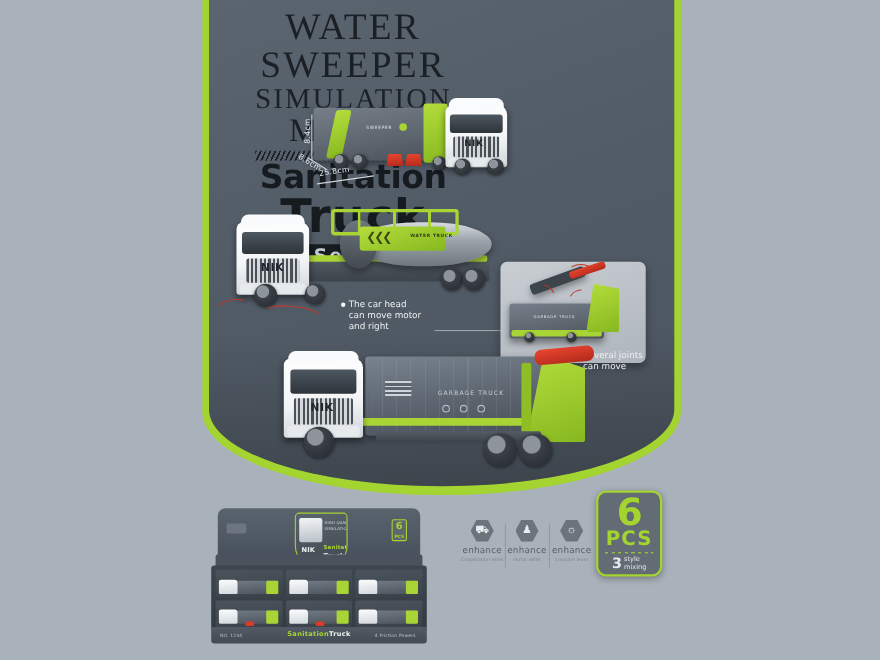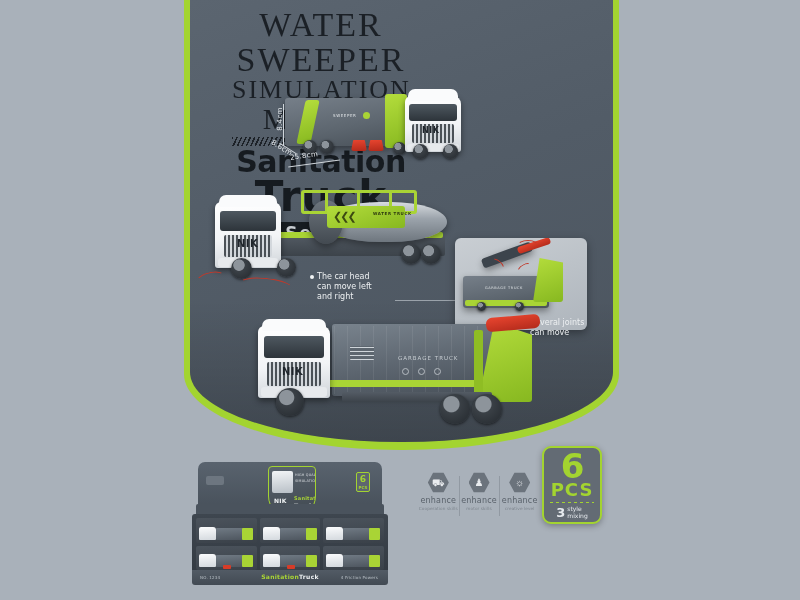--- a/index.html
+++ b/index.html
@@ -445,21 +445,21 @@
     <div class="brandmark" style="left:22px; top:36px; font-size:10px;">NIK</div>
   </div>
   <div class="wheel" style="left:26px; top:76px; width:21px; height:21px;"></div>
   <div class="wheel" style="left:72px; top:76px; width:19px; height:19px;"></div>
 </div>
 
 <div class="arrow-red" style="left:196px; top:272px; width:30px; height:16px; transform:rotate(-12deg);"></div>
 <div class="arrow-red" style="left:238px; top:278px; width:56px; height:18px; transform:rotate(6deg);"></div>
 
 <div class="anno" style="left:317px; top:272px; width:86px;">The car head
-can move left
+can move motor
 and right</div>
 
 <div id="inset-leader"></div>
 <div id="inset">
   <div class="body-box" style="left:8px; top:38px; width:86px; height:32px;"></div>
   <div class="green-stripe" style="left:10px; top:62px; width:82px;"></div>
   <div class="tiny-label" style="left:30px; top:48px; font-size:3.5px;">GARBAGE TRUCK</div>
   <div class="green-panel" style="left:78px; top:20px; width:30px; height:44px; clip-path:polygon(22% 0,100% 10%,100% 100%,0 100%);"></div>
   <div class="body-box" style="left:26px; top:12px; width:52px; height:10px; transform:rotate(-20deg); background:#3c444c;"></div>
   <div class="redpart" style="left:62px; top:4px; width:34px; height:7px; transform:rotate(-18deg);"></div>

